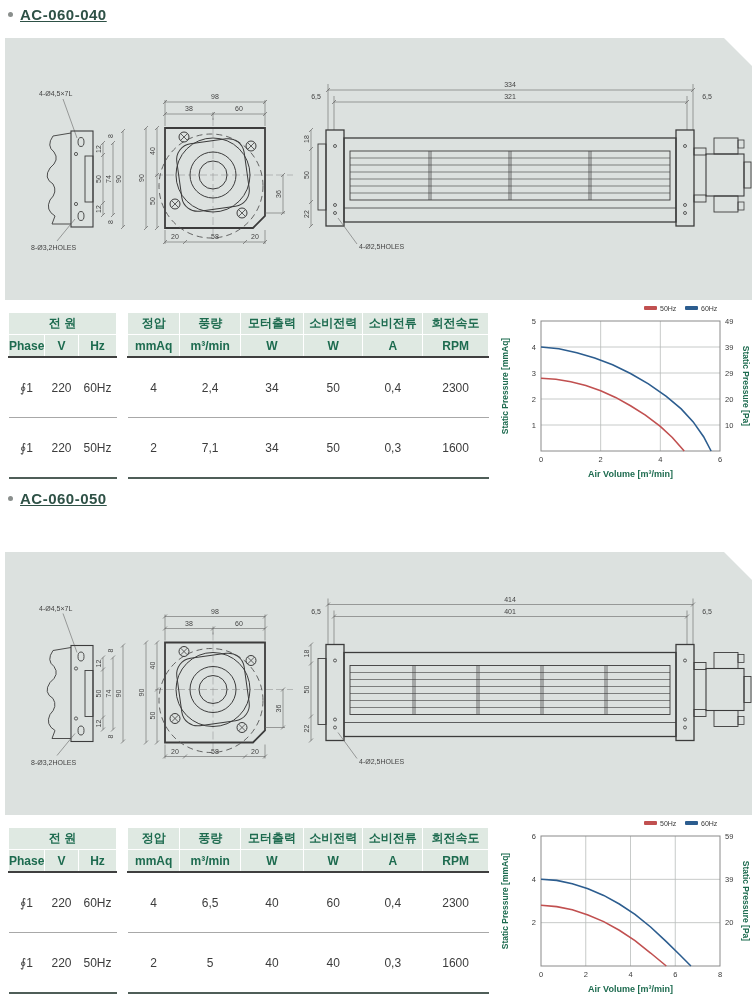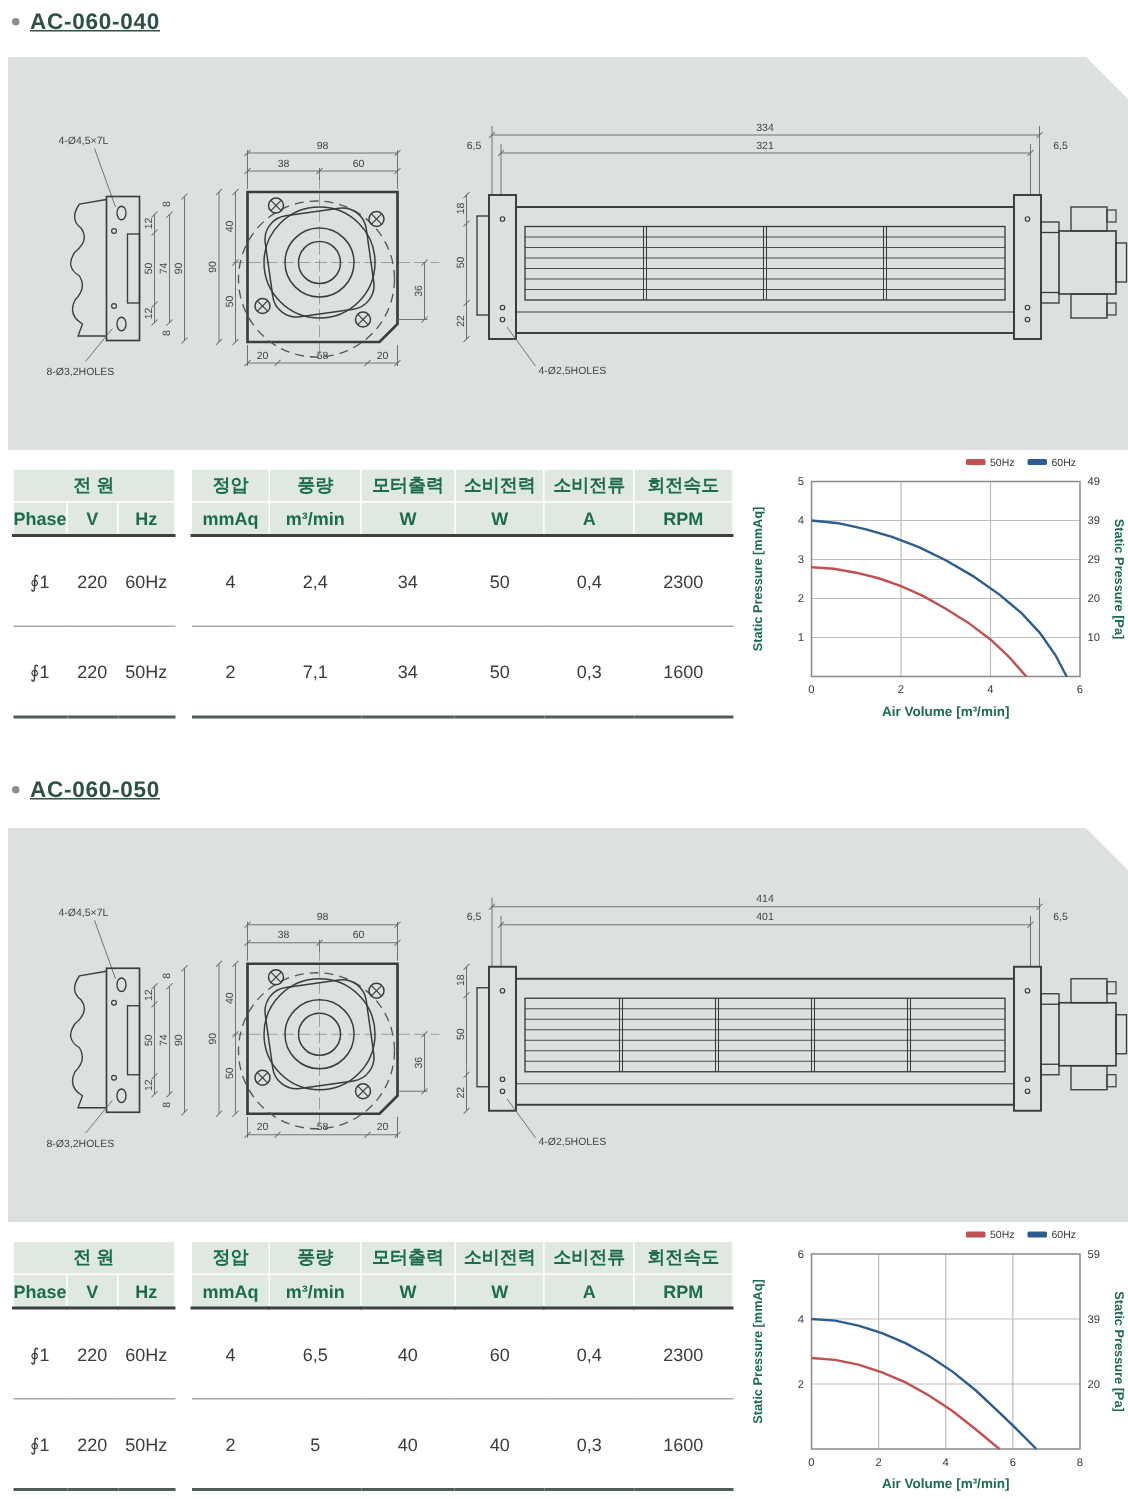--- a/index.html
+++ b/index.html
@@ -292,21 +292,21 @@
         <rect x="148" y="8" width="13" height="4" rx="1" fill="#c15050"></rect>
         <text x="164" y="12.5" font-size="7" fill="#3a3a3a">50Hz</text>
         <rect x="189" y="8" width="13" height="4" rx="1" fill="#2c5d8f"></rect>
         <text x="205" y="12.5" font-size="7" fill="#3a3a3a">60Hz</text>
         <text x="12" y="88" font-size="8.5" font-weight="bold" fill="#1d6b4f" text-anchor="middle" transform="rotate(-90 12 88)">Static Pressure [mmAq]</text>
         <text x="247" y="88" font-size="8.5" font-weight="bold" fill="#1d6b4f" text-anchor="middle" transform="rotate(90 247 88)">Static Pressure [Pa]</text>
         <text x="134.5" y="179" font-size="9" font-weight="bold" fill="#1d6b4f" text-anchor="middle">Air Volume [m³/min]</text>
       </svg>
   </div>
 
-  <div class="model-title" style="top:518px;">
+  <div class="model-title" style="top:490px;">
     <span class="bullet"></span>
     <span>AC-060-050</span>
   </div>
   <div class="panel" style="top:552px;height:263px;">
     <svg viewBox="0 0 747 262">
         <g>
           <text x="34" y="58" font-size="7" fill="#444">4-Ø4,5×7L</text>
           <line x1="58" y1="61" x2="72" y2="100" stroke="#666" stroke-width="0.6"></line>
           <rect x="66" y="93" width="22" height="96" stroke="#3c3c3c" fill="none" stroke-width="1.1"></rect>
           <path d="M66,95 L48,98 Q41,108 49,114 Q55,122 45,130 Q38,140 48,146 Q53,154 45,162 Q40,172 50,178 L47,186 L66,186" stroke="#3c3c3c" fill="none" stroke-width="0.9"></path>

